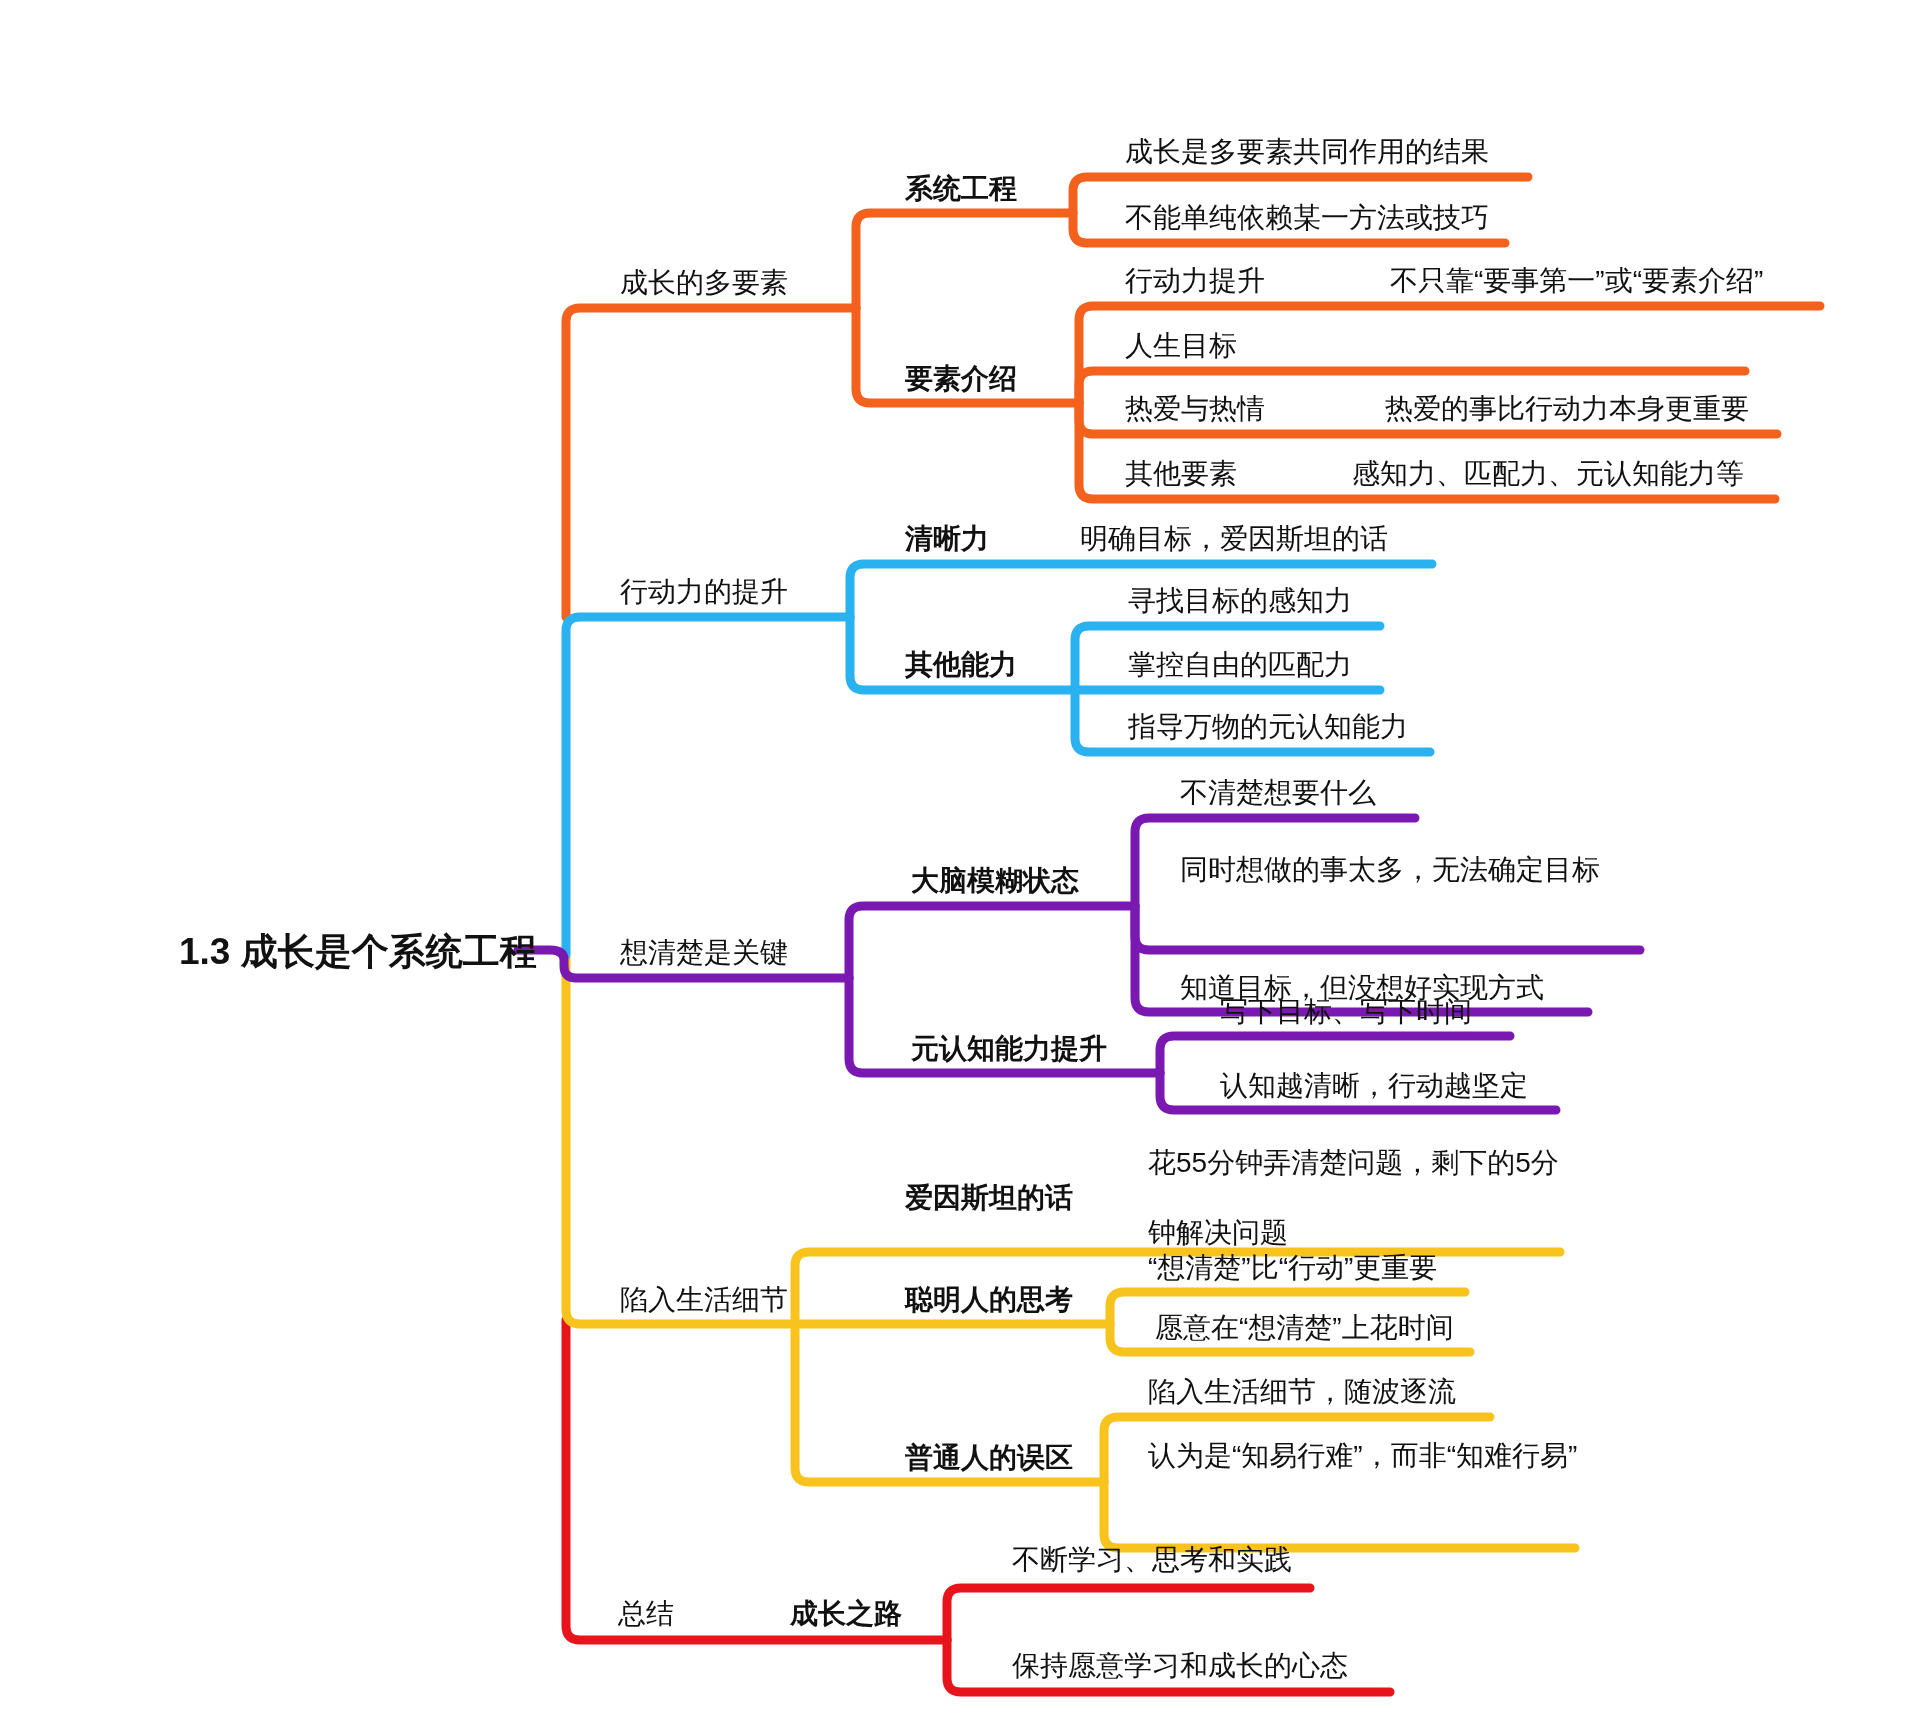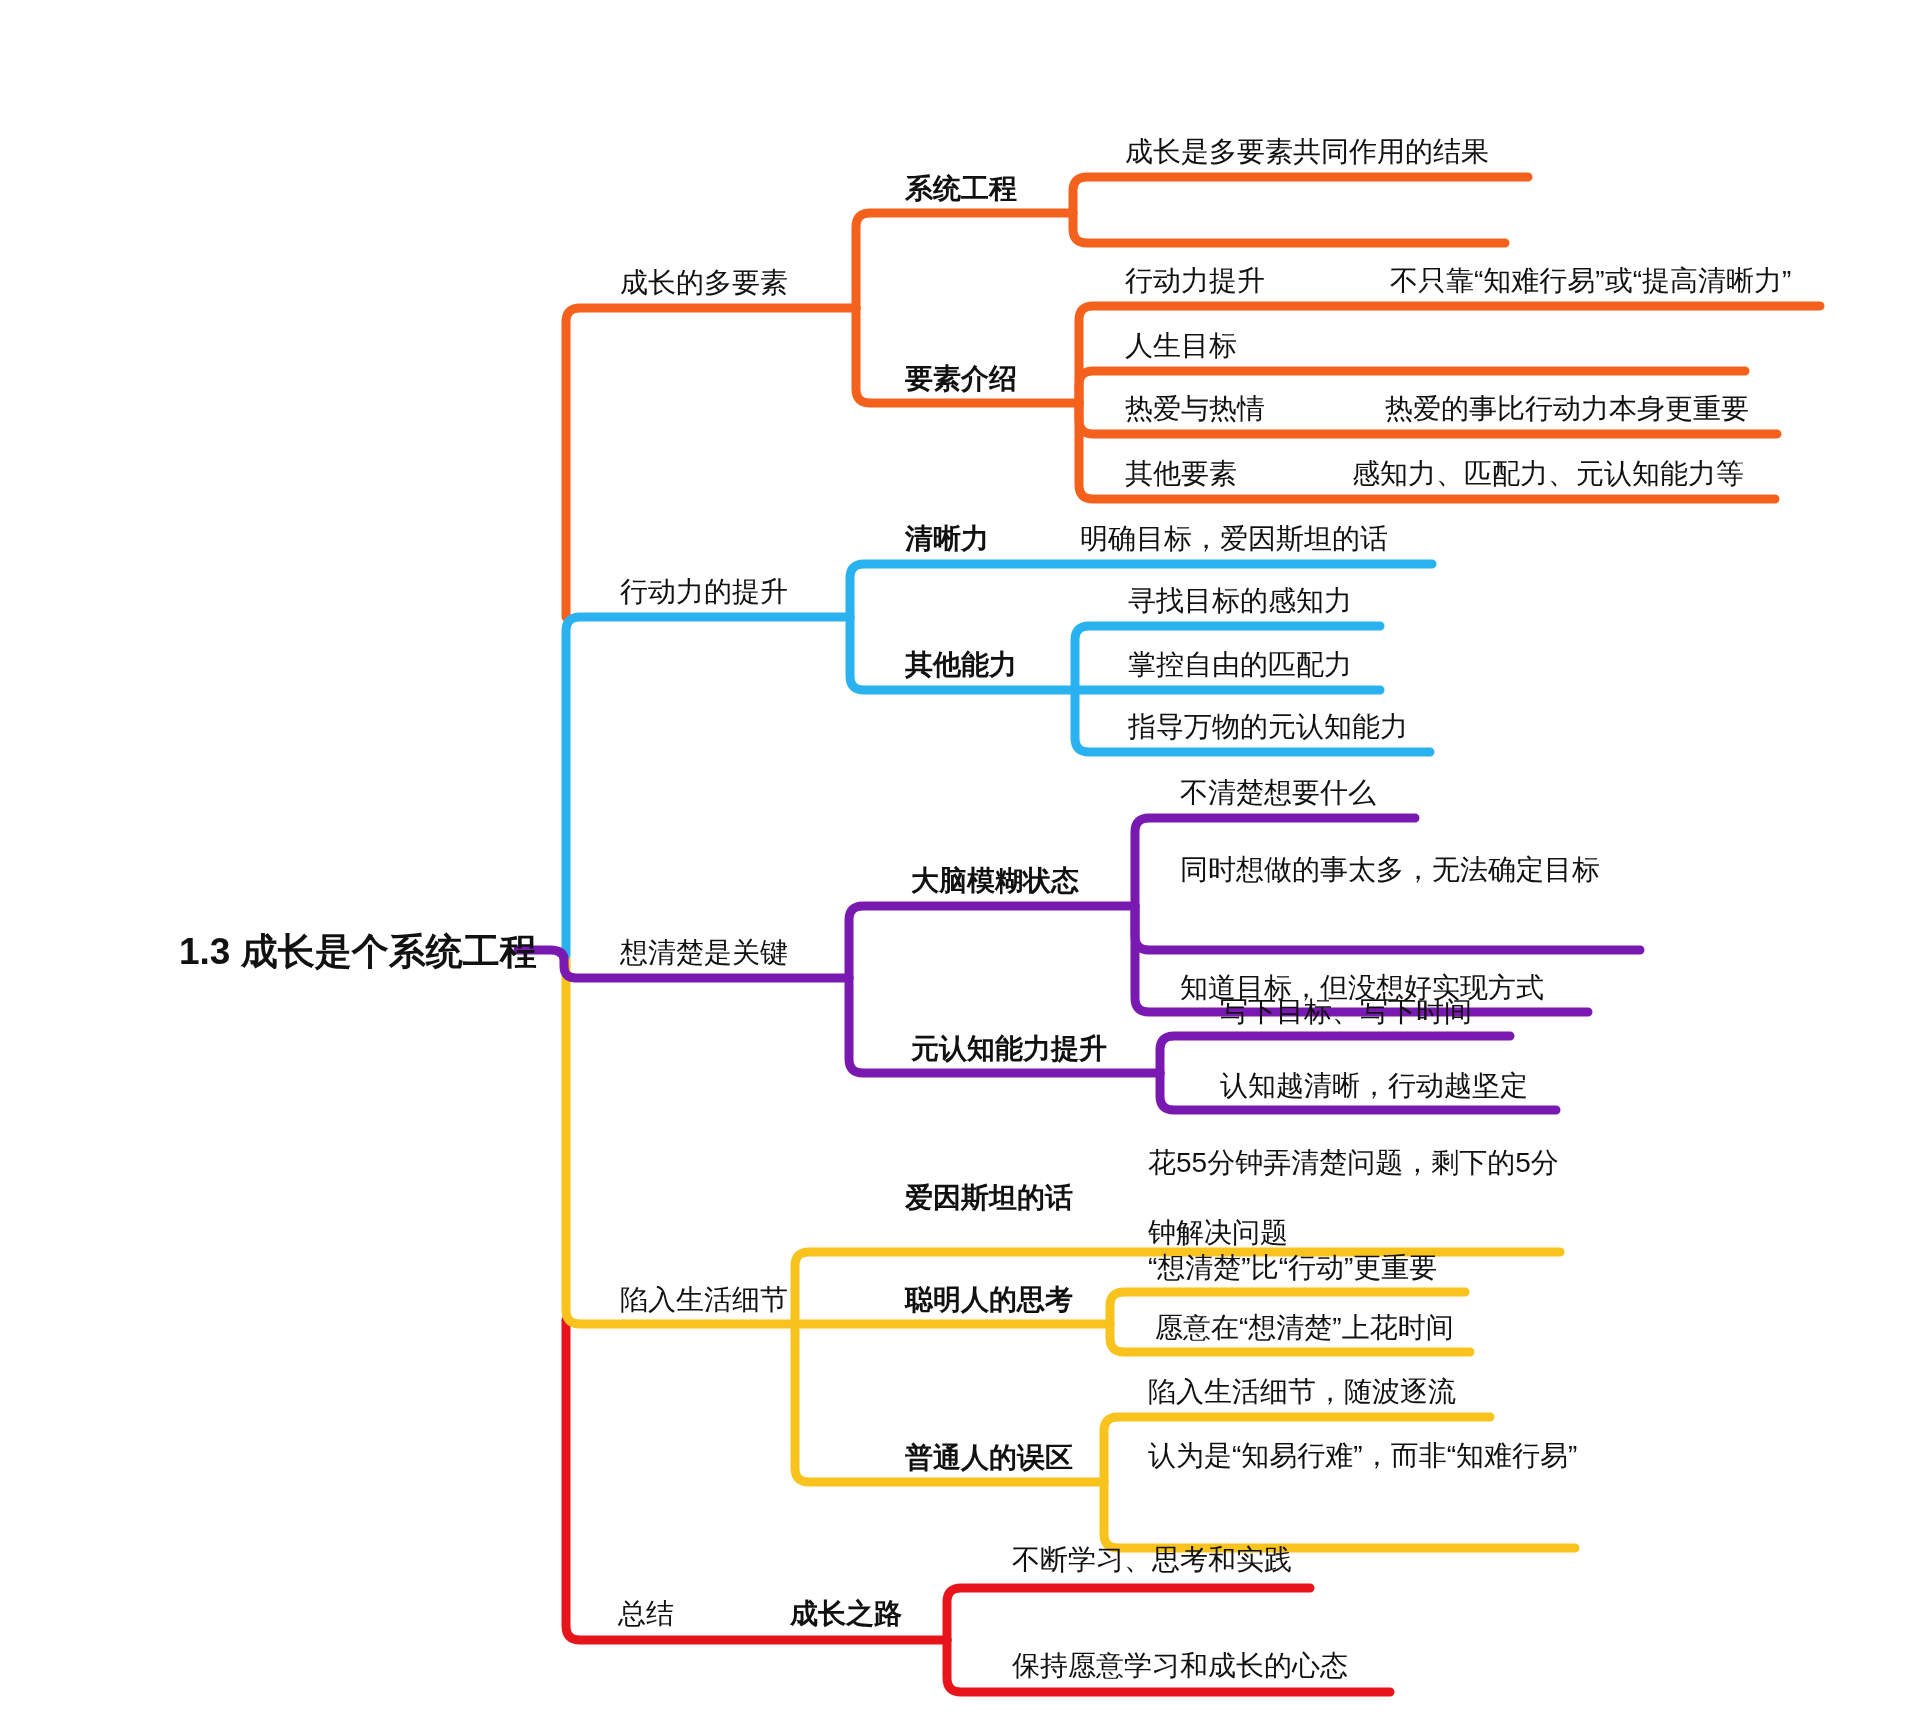--- a/index.html
+++ b/index.html
@@ -77,23 +77,24 @@
       <path d="M1160,1073 V1050 Q1160,1036 1174,1036 H1510"></path>
       <path d="M1160,1073 V1096 Q1160,1110 1174,1110 H1556"></path>
     </g>
   </svg>
 
   <div class="node root" style="left:155px;top:928px;margin-left:24px;">1.3 成长是个系统工程</div>
 
   <div class="node" style="left:620px;top:262px;">成长的多要素</div>
   <div class="node bold" style="left:905px;top:168px;">系统工程</div>
   <div class="node" style="left:1125px;top:131px;">成长是多要素共同作用的结果</div>
+  <div class="node" style="left:1125px;top:197px;">不能单纯依赖某一方法或技巧</div>
   <div class="node bold" style="left:905px;top:358px;">要素介绍</div>
   <div class="node" style="left:1125px;top:260px;">行动力提升</div>
-  <div class="node" style="left:1390px;top:260px;">不只靠“知难行易”或“提高清晰力”</div>
+  <div class="node" style="left:1390px;top:260px;">不只靠“要事第一”或“要素介绍”</div>
   <div class="node" style="left:1125px;top:325px;">人生目标</div>
   <div class="node" style="left:1125px;top:388px;">热爱与热情</div>
   <div class="node" style="left:1385px;top:388px;">热爱的事比行动力本身更重要</div>
   <div class="node" style="left:1125px;top:453px;">其他要素</div>
   <div class="node" style="left:1352px;top:453px;">感知力、匹配力、元认知能力等</div>
 
   <div class="node" style="left:620px;top:571px;">行动力的提升</div>
   <div class="node bold" style="left:905px;top:518px;">清晰力</div>
   <div class="node" style="left:1080px;top:518px;">明确目标，爱因斯坦的话</div>
   <div class="node bold" style="left:905px;top:644px;">其他能力</div>

